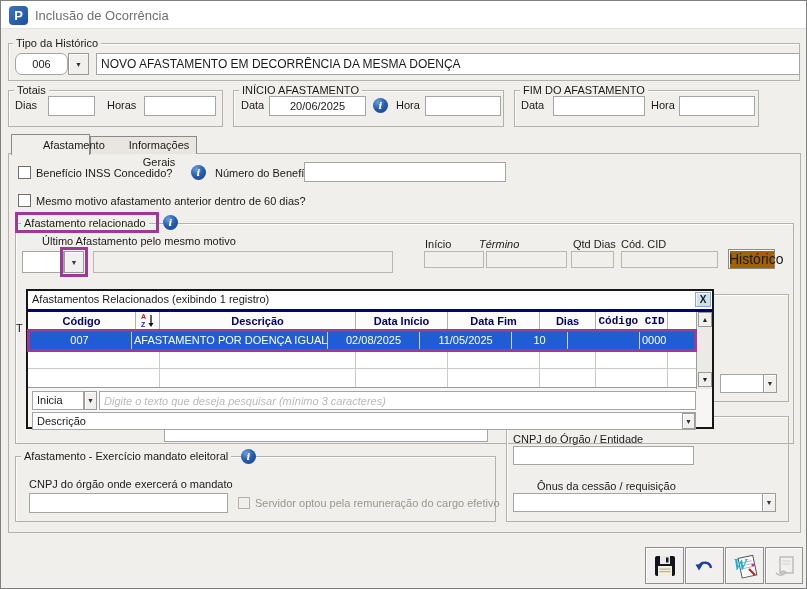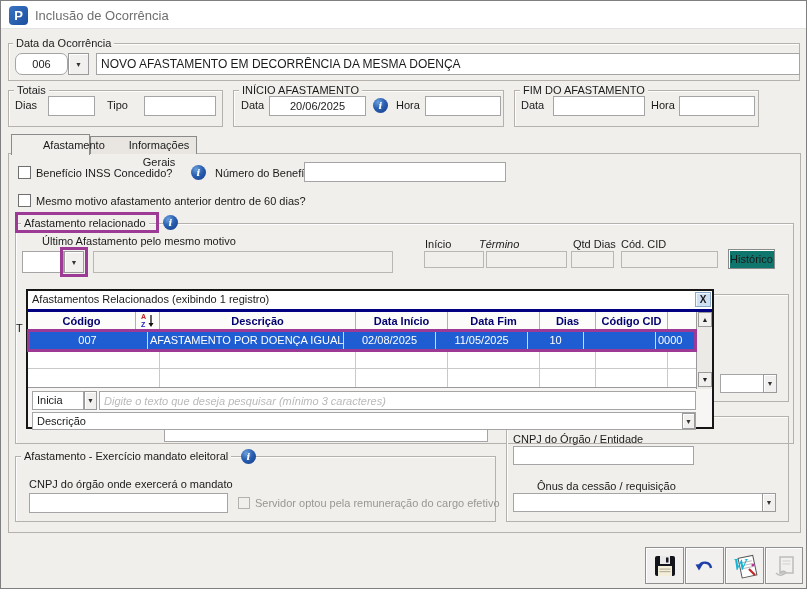--- a/index.html
+++ b/index.html
@@ -21,22 +21,22 @@
          font-size:11px; padding:0 4px; color:#1a1a1a; }
   .dfld { position:absolute; background:#f0efeb; border:1px solid #bab7b2; }
   .ddbtn { position:absolute; background:#f1f0ee; border:1px solid #9a9a9a;
            box-shadow:1px 1px 0 #ffffff inset; color:#333; text-align:center; cursor:default; }
   .ddbtn::after { content:"▼"; font-size:7px; position:relative; top:-1px; }
   .cbx { position:absolute; width:13px; height:13px; background:#fff; border:1px solid #6f6f6f; }
   .info { position:absolute; width:15px; height:15px; border-radius:50%;
           background:radial-gradient(circle at 35% 28%, #6aa0dc 0%, #2a5fb0 45%, #123a8c 100%);
           color:#fff; font:italic bold 10px "DejaVu Serif", serif; text-align:center; line-height:15px; }
   .purple { position:absolute; border:3px solid #9d3a96; background:transparent; }
-  .btn { position:absolute; background:#0f766e; border:1px solid #8a8a8a;
-         box-shadow:1px 1px 0 #ffffff inset; text-align:center; font-size:11px; }
+  .btn { position:absolute; background:#a16207; border:1px solid #8a8a8a;
+         box-shadow:1px 1px 0 #ffffff inset; text-align:left; font-size:14px; }
   
   .tab { position:absolute; border:1px solid #8a8a8a; border-bottom:none; text-align:center;padding-left:31px; }
   .tab.active { background:#f0efeb; z-index:3; }
   .tab.inactive { background:#e9e6e1; }
   .panel { position:absolute; left:7px; top:152px; width:793px; height:380px;
            border:1px solid #b5b2ad; background:#f0efeb; }
   
   #popup { position:absolute; left:25px; top:288px; width:688px; height:140px;
            border:2px solid #161616; background:#f7f6f4; z-index:10; }
   .p-title { position:absolute; left:0; top:0; width:684px; height:30px; background:#ffffff;
@@ -71,30 +71,30 @@
 <body>
 
 <div id="win">
 
   <div class="titlebar">
     <div class="logo">P</div>
     <div class="title-text">Inclusão de Ocorrência</div>
   </div>
 
   <div class="gb" style="left:7px;top:42px;width:792px;height:38px;"></div>
-  <div class="gb-lbl lbl" style="left:12px;top:36px;">Data da Ocorrência</div>
+  <div class="gb-lbl lbl" style="left:12px;top:36px;">Tipo da Histórico</div>
   <input class="fld" style="left: 14px; top: 52px; width: 53px; height: 22px; text-align: center; border-radius: 7px;" value="006">
   <div class="ddbtn" style="left:67px;top:52px;width:21px;height:22px;line-height:20px;"><span></span></div>
   <input class="fld" style="left: 95px; top: 52px; width: 704px; height: 22px; font-size: 12px;" value="NOVO AFASTAMENTO EM DECORRÊNCIA DA MESMA DOENÇA">
 
   <div class="gb" style="left:7px;top:89px;width:215px;height:37px;"></div>
   <div class="gb-lbl lbl" style="left:13px;top:83px;">Totais</div>
   <div class="lbl" style="left:14px;top:98px;">Dias</div>
   <input class="fld" style="left: 47px; top: 95px; width: 47px; height: 20px;" value="">
-  <div class="lbl" style="left:106px;top:98px;">Tipo</div>
+  <div class="lbl" style="left:106px;top:98px;">Horas</div>
   <input class="fld" style="left: 143px; top: 95px; width: 72px; height: 20px;" value="">
 
   <div class="gb" style="left:232px;top:89px;width:271px;height:37px;"></div>
   <div class="gb-lbl lbl" style="left:238px;top:83px;">INÍCIO AFASTAMENTO</div>
   <div class="lbl" style="left:240px;top:98px;">Data</div>
   <input class="fld" style="left: 268px; top: 95px; width: 97px; height: 20px; text-align: center;" value="20/06/2025">
   <div class="info" style="left:372px;top:97px;">i</div>
   <div class="lbl" style="left:395px;top:98px;">Hora</div>
   <input class="fld" style="left: 424px; top: 95px; width: 76px; height: 20px;" value="">
 
@@ -174,25 +174,25 @@
             <text x="1" y="7" font-size="7" font-weight="bold" fill="#c02020" font-family="Liberation Sans, sans-serif">A</text>
             <text x="1" y="15" font-size="7" font-weight="bold" fill="#2020c0" font-family="Liberation Sans, sans-serif">Z</text>
             <line x1="11" y1="3" x2="11" y2="12" stroke="#111" stroke-width="1.3"></line>
             <polygon points="8.5,11 13.5,11 11,15" fill="#111"></polygon>
           </svg>
         </div>
         <div class="hcell" style="width:196px;">Descrição</div>
         <div class="hcell" style="width:92px;">Data Início</div>
         <div class="hcell" style="width:92px;">Data Fim</div>
         <div class="hcell" style="width:56px;">Dias</div>
-        <div class="hcell" style="width:72px;">Código CID</div>
+        <div class="hcell" style="width:72px;font-family:Liberation Mono, monospace;">Código CID</div>
         <div class="hcell" style="width:28px;border-right:none;"></div>
       </div>
       <div class="drow sel">
-        <div class="dcell" style="width:120px;">007</div>
+        <div class="dcell" style="width:104px;">007</div>
         <div class="dcell" style="width:196px;text-align:left;padding-left:2px;">AFASTAMENTO POR DOENÇA IGUAL/INFERIO</div>
         <div class="dcell" style="width:92px;">02/08/2025</div>
         <div class="dcell" style="width:92px;">11/05/2025</div>
         <div class="dcell" style="width:56px;">10</div>
         <div class="dcell" style="width:72px;"></div>
         <div class="dcell" style="width:28px;border-right:none;text-align:left;padding-left:2px;">0000</div>
       </div>
       <div class="drow">
         <div class="dcell" style="width:132px;"></div>
           <div class="dcell" style="width:196px;"></div>

